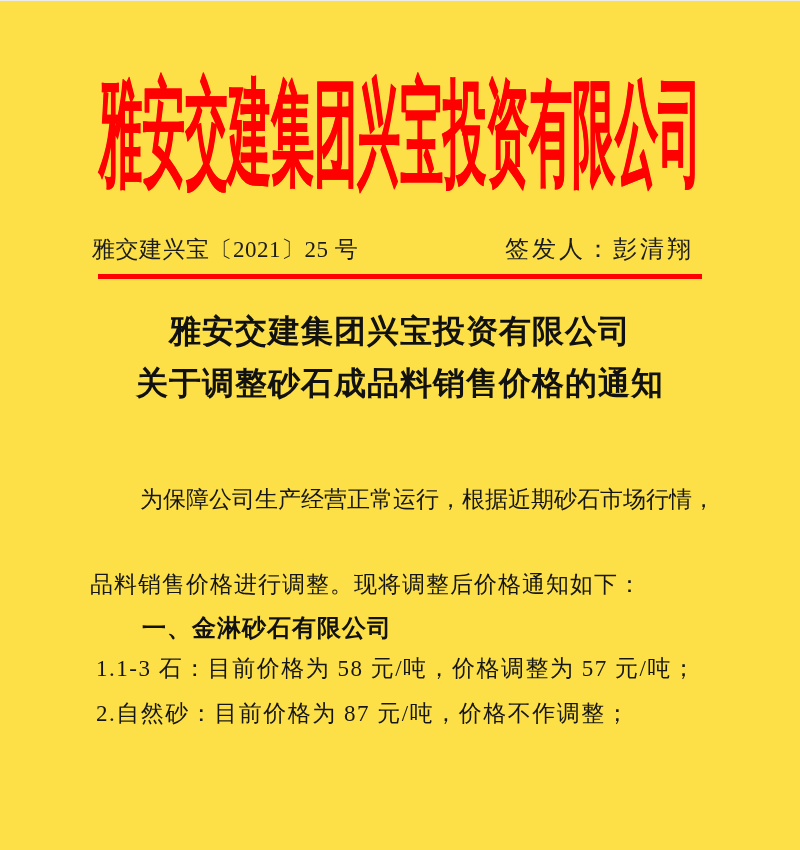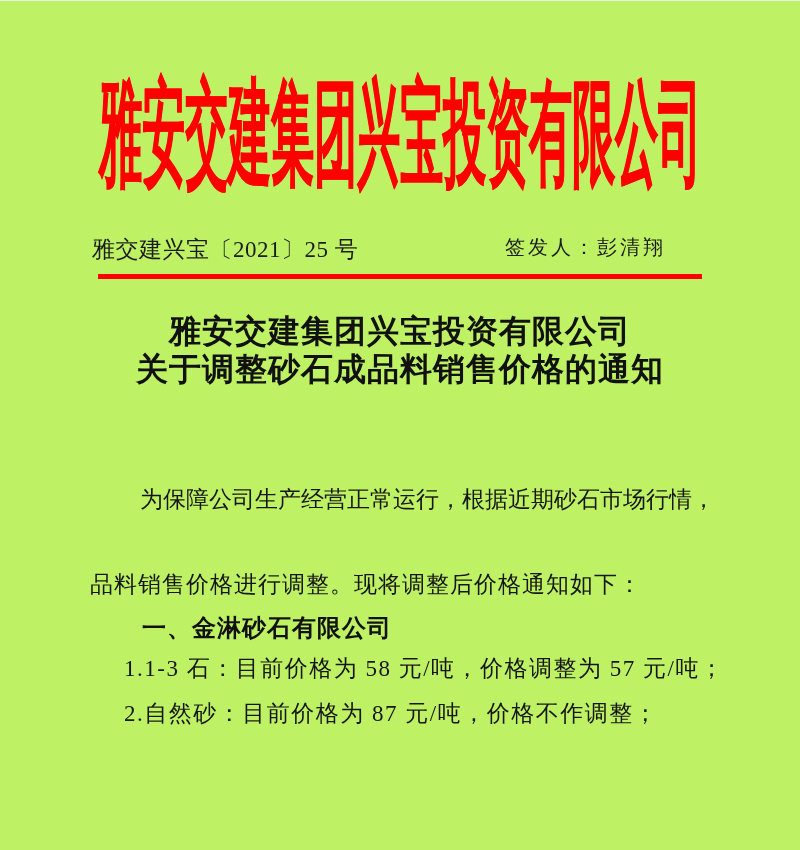--- a/index.html
+++ b/index.html
@@ -5,21 +5,21 @@
   html, body {
     margin: 0; padding: 0;
     background: #ffffff;
     width: 800px; height: 850px;
     overflow: hidden;
     font-family: "Liberation Serif", "DejaVu Serif", serif;
   }
   .page {
     position: relative;
     width: 800px; height: 850px;
-    background: #bef264;
+    background: #fde047;
     border-top: 1px solid #ececec;
     color: #1c1c1c;
   }
   
   .banner {
     position: absolute; top: 76px; left: 0; right: 0; height: 116px;
     display: flex; align-items: center; justify-content: center;
     overflow: visible;
   }
   .banner span {
@@ -34,40 +34,40 @@
   }
   
   .doc-number {
     position: absolute; top: 236px; left: 92px;
     font-size: 23px; line-height: 1.15;
     letter-spacing: 0.5px;
     white-space: nowrap;
   }
   .issuer {
     position: absolute; top: 235px; left: 505px;
-    font-size: 20px; line-height: 1.15;
+    font-size: 24px; line-height: 1.15;
     letter-spacing: 3px;
     white-space: nowrap;
   }
   .red-rule {
     position: absolute; top: 273px; left: 98px;
     width: 604px; height: 5px;
     background: #ff0000;
   }
   
   .title-line {
     position: absolute; left: 0; right: 0;
     text-align: center;
     font-size: 32px; font-weight: 700;
     letter-spacing: 1px; line-height: 1.15;
     color: #111111;
     white-space: nowrap;
   }
   .title-line.l1 { top: 312px; }
-  .title-line.l2 { top: 350px; }
+  .title-line.l2 { top: 364px; }
   
   .body-line {
     position: absolute;
     font-size: 23px; line-height: 1.15;
     color: #161616;
     white-space: nowrap;
   }
   .salutation { top: 448px; left: 90px; letter-spacing: 1px; }
   .p1 {
     top: 486px; left: 140px; width: 575px;
@@ -81,21 +81,21 @@
   }
   .p3 { top: 571px; left: 90px; letter-spacing: 1px; }
   .section-heading {
     position: absolute; top: 615px; left: 142px;
     font-family: Liberation Mono, monospace;
     font-size: 24px; font-weight: 700;
     letter-spacing: 1px; line-height: 1.15;
     color: #111111;
     white-space: nowrap;
   }
-  .item { left: 124px; letter-spacing: 1.5px; }
+  .item { left: 96px; letter-spacing: 1.5px; }
   .item.i1 { top: 655px; }
   .item.i2 { top: 700px; }
   .item.i3 { top: 741px; }
   .item.i4 { top: 786px; }
 </style>
 </head>
 <body>
 
 <div class="page">
 

